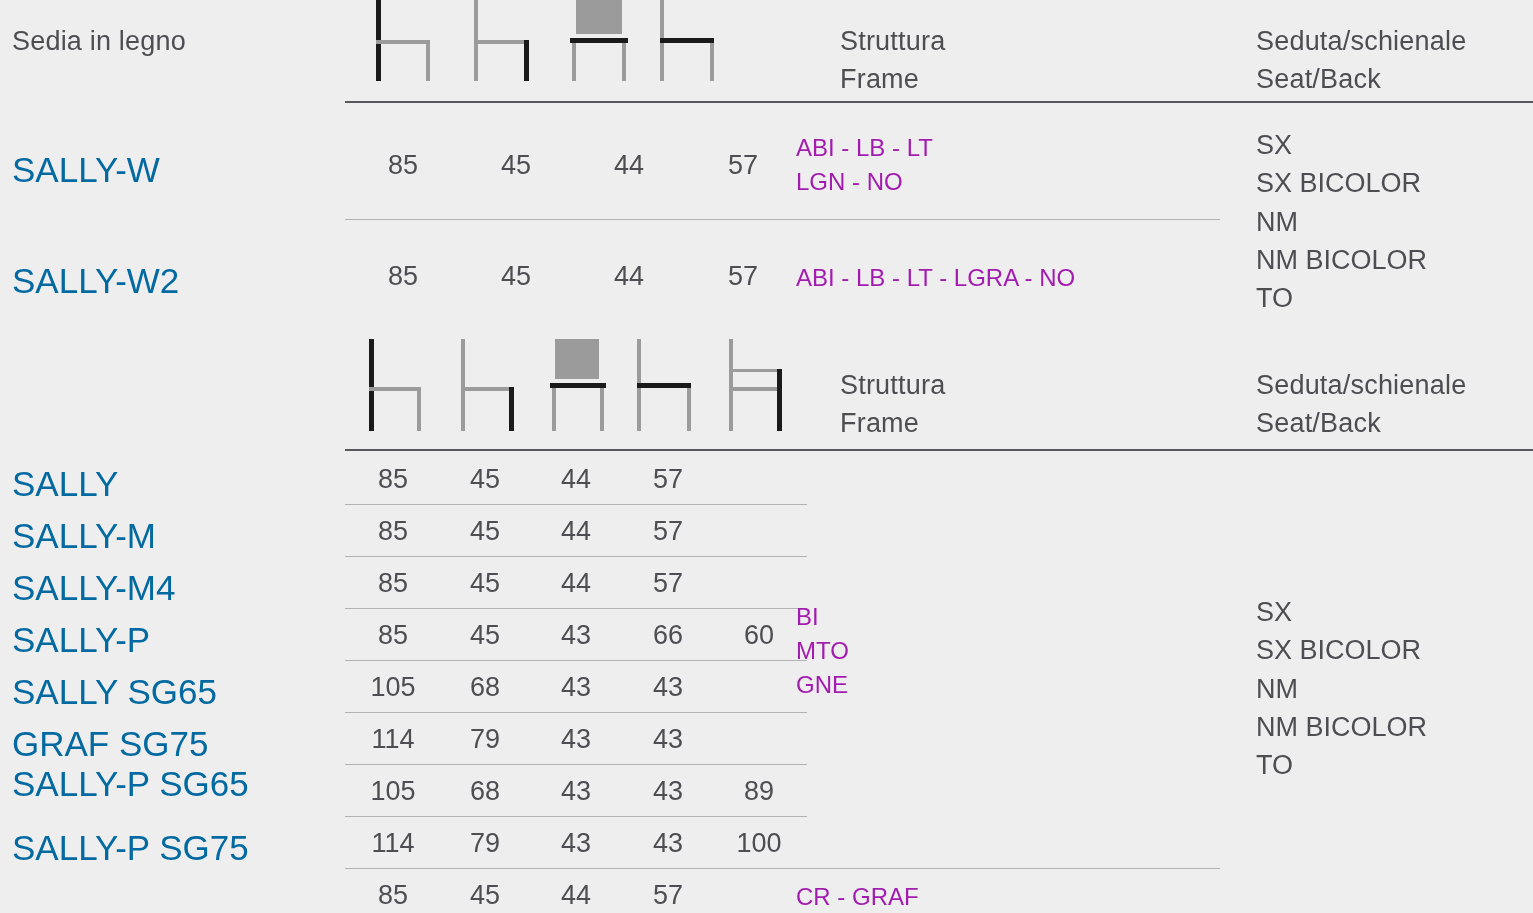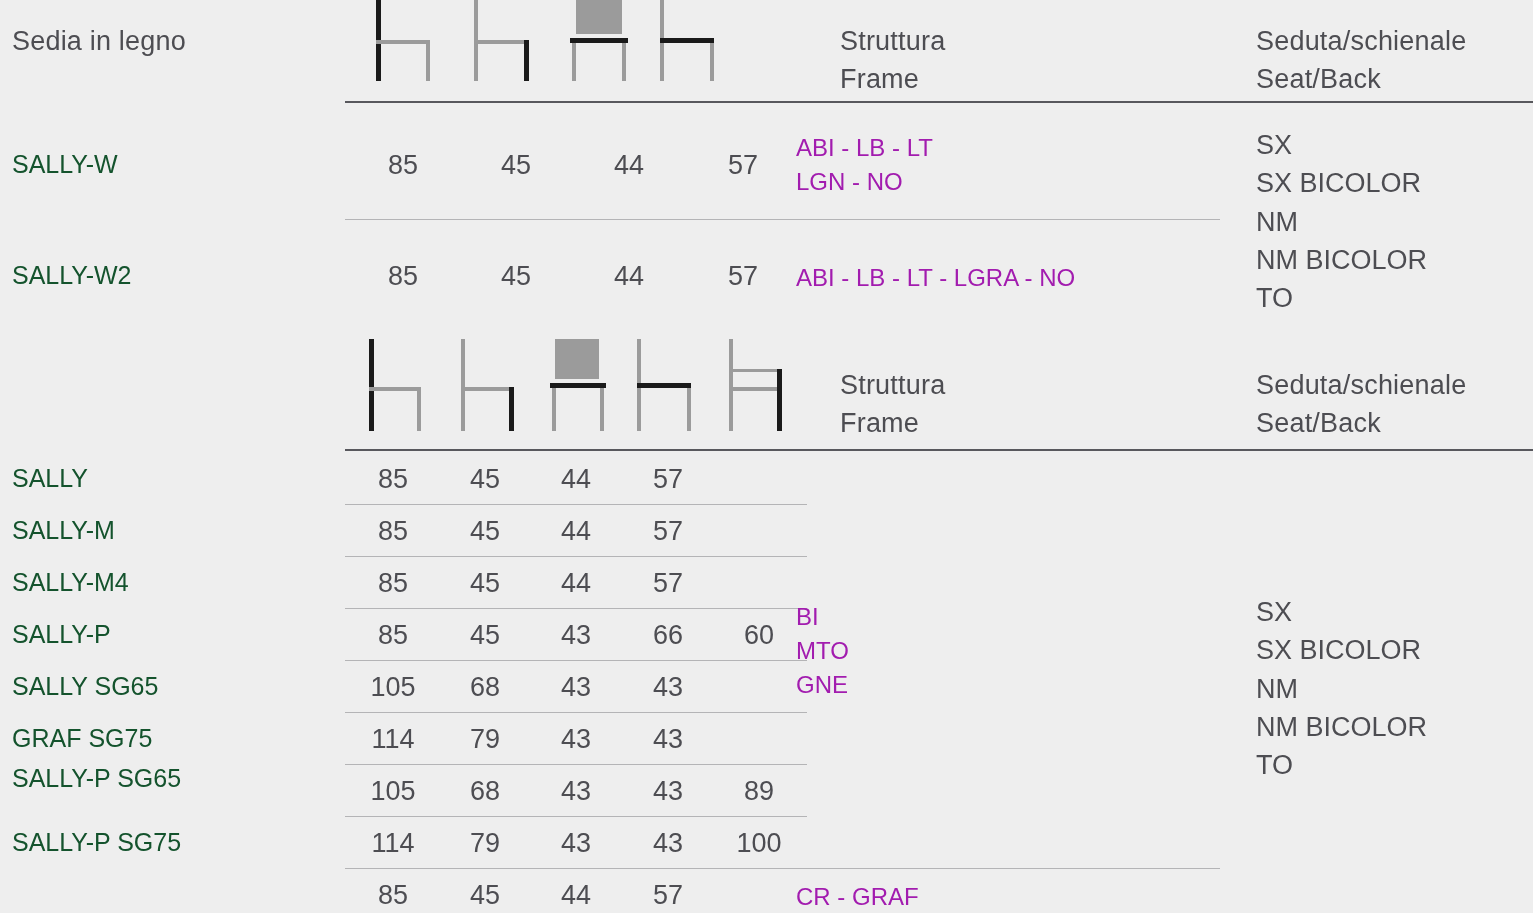--- a/index.html
+++ b/index.html
@@ -73,22 +73,22 @@
   .rule-light {
     position: absolute;
     height: 1px;
     background: #b4b4b6;
   }
 
   
   .row-name {
     position: absolute;
     left: 12px;
-    font-size: 25px;
-    color: #14532d;
+    font-size: 35px;
+    color: #0369a1;
   }
   .num {
     position: absolute;
     font-size: 27px;
     color: #4d4d52;
     text-align: center;
     width: 66px;
   }
   .frame-txt {
     position: absolute;

